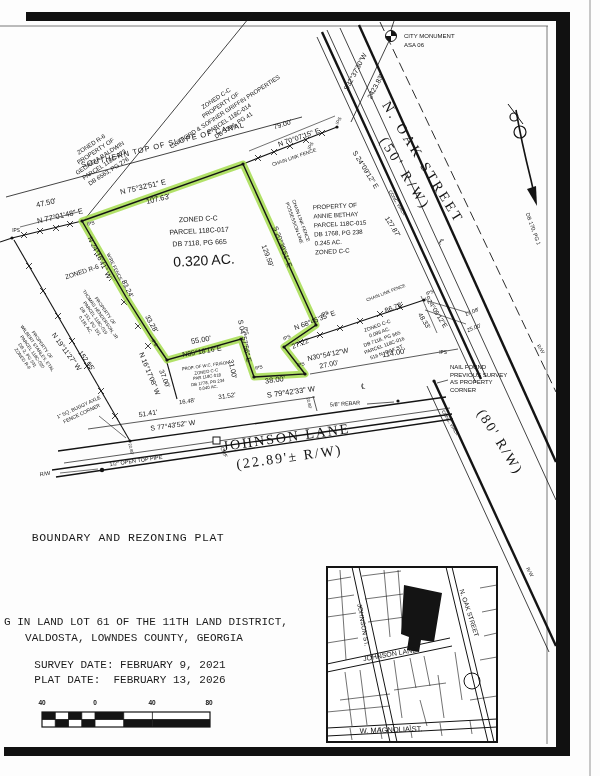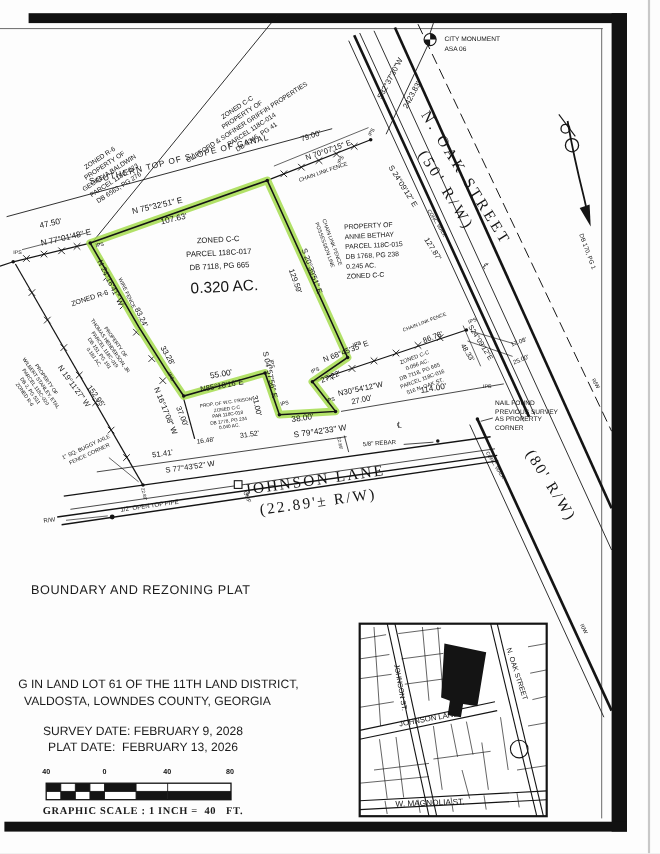--- a/index.html
+++ b/index.html
@@ -1,21 +1,21 @@
 <!DOCTYPE html>
 <html><head>
 <meta charset="utf-8">
 <style>
   html,body{margin:0;padding:0;background:#e8e8e8;}
   #page{position:relative;width:600px;height:776px;background:#fdfdfd;overflow:hidden;
         font-family:"Liberation Sans",sans-serif;color:#111;}
   #page svg{position:absolute;left:0;top:0;}
   .lbl{position:absolute;white-space:pre;color:#141414;transform-origin:center;
        font-family:"Liberation Sans",sans-serif;line-height:1.25;}
-  .tb{position:absolute;text-align:center;color:#1b1b1b;white-space:pre;}
+  .tb{position:absolute;text-align:center;color:#1b1b1b;white-space:pre;font-family:Liberation Mono, monospace;}
   #tb-line1{left:18px;top:531px;width:220px;font-size:11.5px;letter-spacing:.5px;}
   #tb-line2{left:18px;top:547px;width:220px;font-size:10.5px;}
   #tb-name{left:8px;top:568px;width:250px;font-size:26px;letter-spacing:1px;}
   #tb-desc1{left:4px;top:616px;width:280px;font-size:11px;}
   #tb-desc2{left:4px;top:632px;width:260px;font-size:11px;}
   #tb-survey{left:10px;top:659px;width:240px;font-size:11px;}
   #tb-plat{left:10px;top:674px;width:240px;font-size:11px;}
   .sbtick{position:absolute;top:699px;width:20px;margin-left:-10px;text-align:center;
           font-size:6.5px;font-weight:bold;}
   #sb-caption{left:30px;top:733px;width:200px;font-size:9.5px;font-weight:bold;
@@ -321,22 +321,21 @@
       <div class="lbl" style="left: 443px; top: 353px; font-size: 4.8px; text-align: center; transform: translate(-50%, -50%) rotate(0deg);">IPS</div>
       <div class="lbl" style="left: 363px; top: 625px; font-size: 6.5px; text-align: center; transform: translate(-50%, -50%) rotate(80deg);">JOHNSON ST.</div>
       <div class="lbl" style="left: 469px; top: 613px; font-size: 6.5px; text-align: center; transform: translate(-50%, -50%) rotate(72deg);">N. OAK STREET</div>
       <div class="lbl" style="left: 390px; top: 655px; font-size: 7px; text-align: center; transform: translate(-50%, -50%) rotate(-10deg);">JOHNSON LANE</div>
       <div class="lbl" style="left: 391px; top: 730px; font-size: 7.5px; text-align: center; transform: translate(-50%, -50%) rotate(-2deg);">W. MAGNOLIA ST.</div>
     </div>
 
   <div class="tb" id="tb-line1">BOUNDARY AND REZONING PLAT</div>
   <div class="tb" id="tb-desc1">G IN LAND LOT 61 OF THE 11TH LAND DISTRICT,</div>
   <div class="tb" id="tb-desc2">VALDOSTA, LOWNDES COUNTY, GEORGIA</div>
-  <div class="tb" id="tb-survey">SURVEY DATE: FEBRUARY 9, 2028</div>
+  <div class="tb" id="tb-survey">SURVEY DATE: FEBRUARY 9, 2021</div>
   <div class="tb" id="tb-plat">PLAT DATE:  FEBRUARY 13, 2026</div>
 
   <div class="sbtick" style="left:42px">40</div>
   <div class="sbtick" style="left:95px">0</div>
   <div class="sbtick" style="left:152px">40</div>
   <div class="sbtick" style="left:209px">80</div>
-  <div class="tb" id="sb-caption">GRAPHIC SCALE : 1 INCH =  40   FT.</div>
 
 </div>
 
 </body></html>

